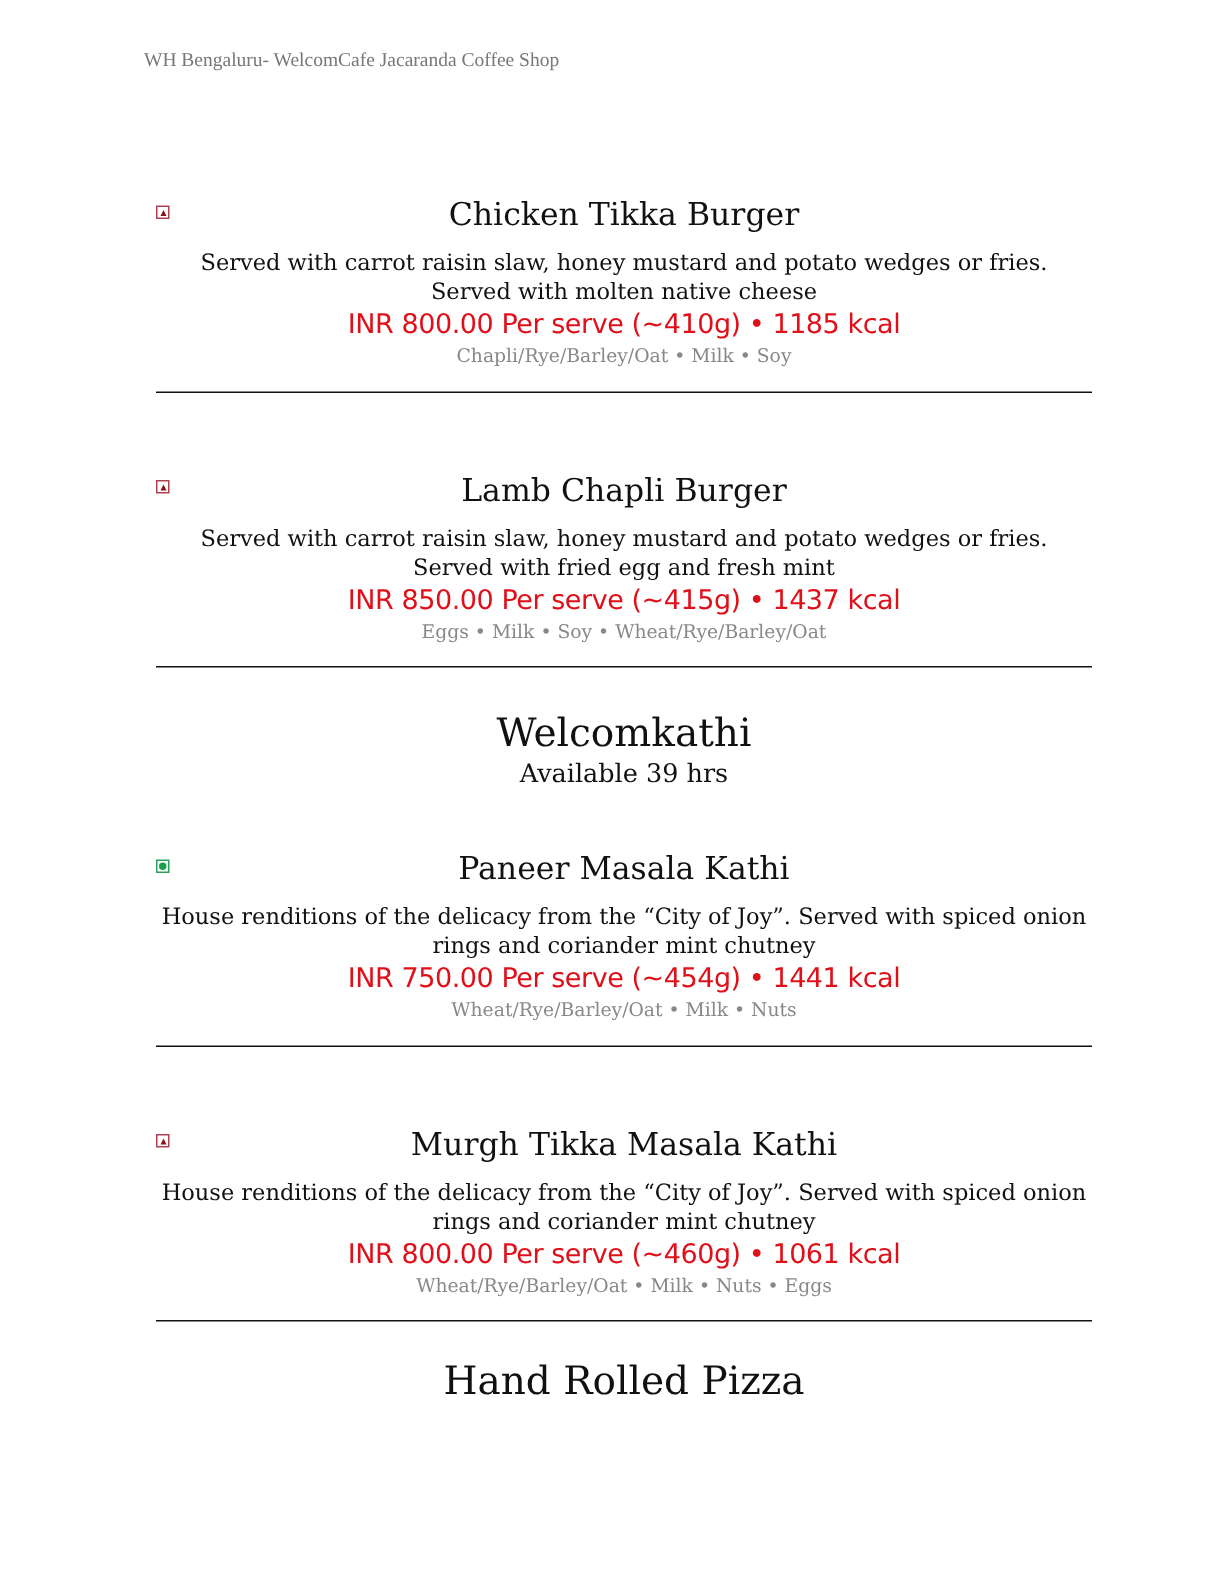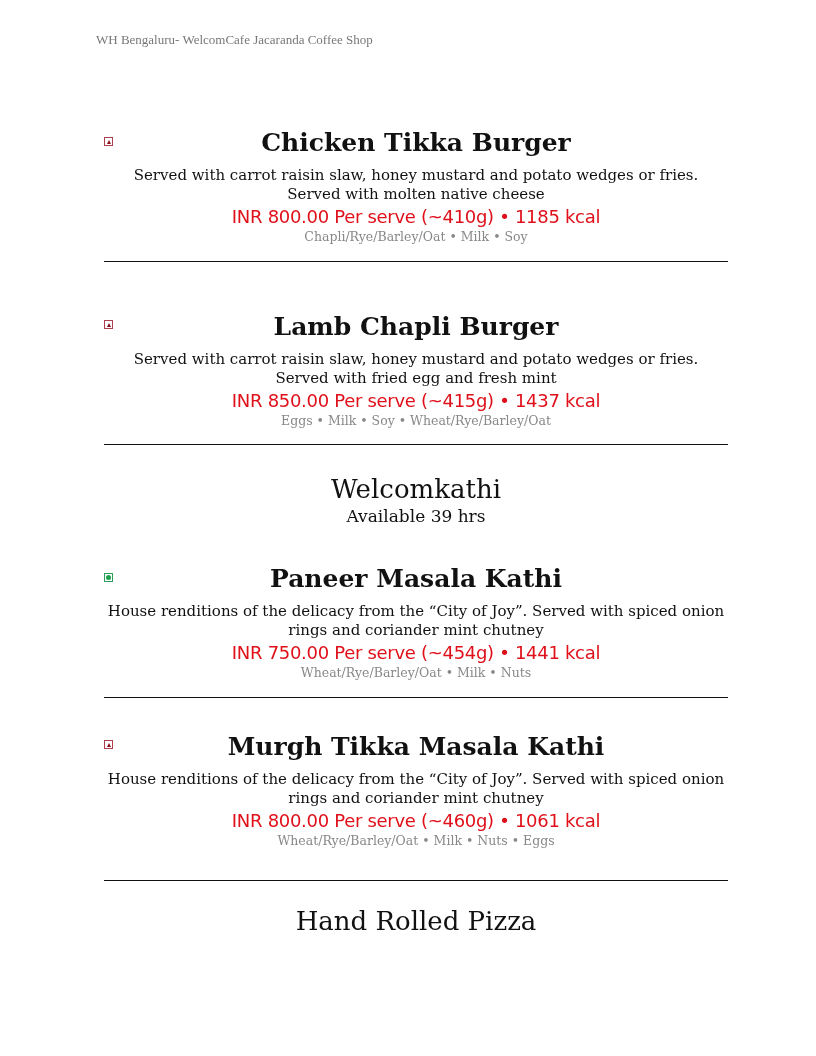--- a/index.html
+++ b/index.html
@@ -4,21 +4,21 @@
 <style>
   html, body { margin:0; padding:0; background:#ffffff; }
   body { width:816px; height:1056px; position:relative; overflow:hidden; }
   .header { position:absolute; left:96px; top:32px; font-family:Liberation Serif, serif; font-size:13px; color:#777; }
   .content { position:absolute; left:104px; top:0; width:624px; }
   .item { position:absolute; left:0; width:624px; text-align:center; font-family:"DejaVu Serif", serif; }
   .badge { position:absolute; left:0; width:9px; height:9px; border:1px solid #b04050; box-sizing:border-box; display:flex; align-items:center; justify-content:center; }
   .badge.veg { border-color:#2aa05a; }
   .tri { width:0; height:0; border-left:2.5px solid transparent; border-right:2.5px solid transparent; border-bottom:4px solid #8a1020; }
   .dot { width:5px; height:5px; border-radius:50%; background:#1aa04a; }
-  .name { font-size:25px; color:#111; line-height:26px;font-weight:bold; }
+  .name { font-size:21px; color:#111; line-height:26px; }
   .desc { font-size:15px; color:#111; line-height:19px; margin-top:10px; }
   .price { font-family:"DejaVu Sans", sans-serif; font-size:18px; color:#e0101a; line-height:24px; margin-top:1px; letter-spacing:-0.3px; }
   .allergens { font-size:12.5px; color:#888; line-height:16px; }
   .divider { position:absolute; left:0; width:624px; height:0; border-top:1.5px solid #111; }
   .section { position:absolute; left:0; width:624px; text-align:center; font-family:"DejaVu Serif", serif; color:#111; }
   .section .title { font-size:26px; line-height:32px; }
   .section .sub { font-size:17px; line-height:22px; }
 </style>
 </head>
 <body>
@@ -67,21 +67,21 @@
     <div class="name">Paneer Masala Kathi</div>
     <div class="desc">
       <div>House renditions of the delicacy from the “City of Joy”. Served with spiced onion</div>
       <div>rings and coriander mint chutney</div>
     </div>
     <div class="price">INR 750.00 Per serve (~454g) • 1441 kcal</div>
     <div class="allergens">Wheat/Rye/Barley/Oat • Milk • Nuts</div>
   </div>
   <div class="divider" style="top:697px"></div>
 
-  <div class="item" style="top:734px">
+  <div class="item" style="top:750px">
     <div class="badge" style="top:6px">
         <div class="tri"></div>
       </div>
     <div class="name">Murgh Tikka Masala Kathi</div>
     <div class="desc">
       <div>House renditions of the delicacy from the “City of Joy”. Served with spiced onion</div>
       <div>rings and coriander mint chutney</div>
     </div>
     <div class="price">INR 800.00 Per serve (~460g) • 1061 kcal</div>
     <div class="allergens">Wheat/Rye/Barley/Oat • Milk • Nuts • Eggs</div>

